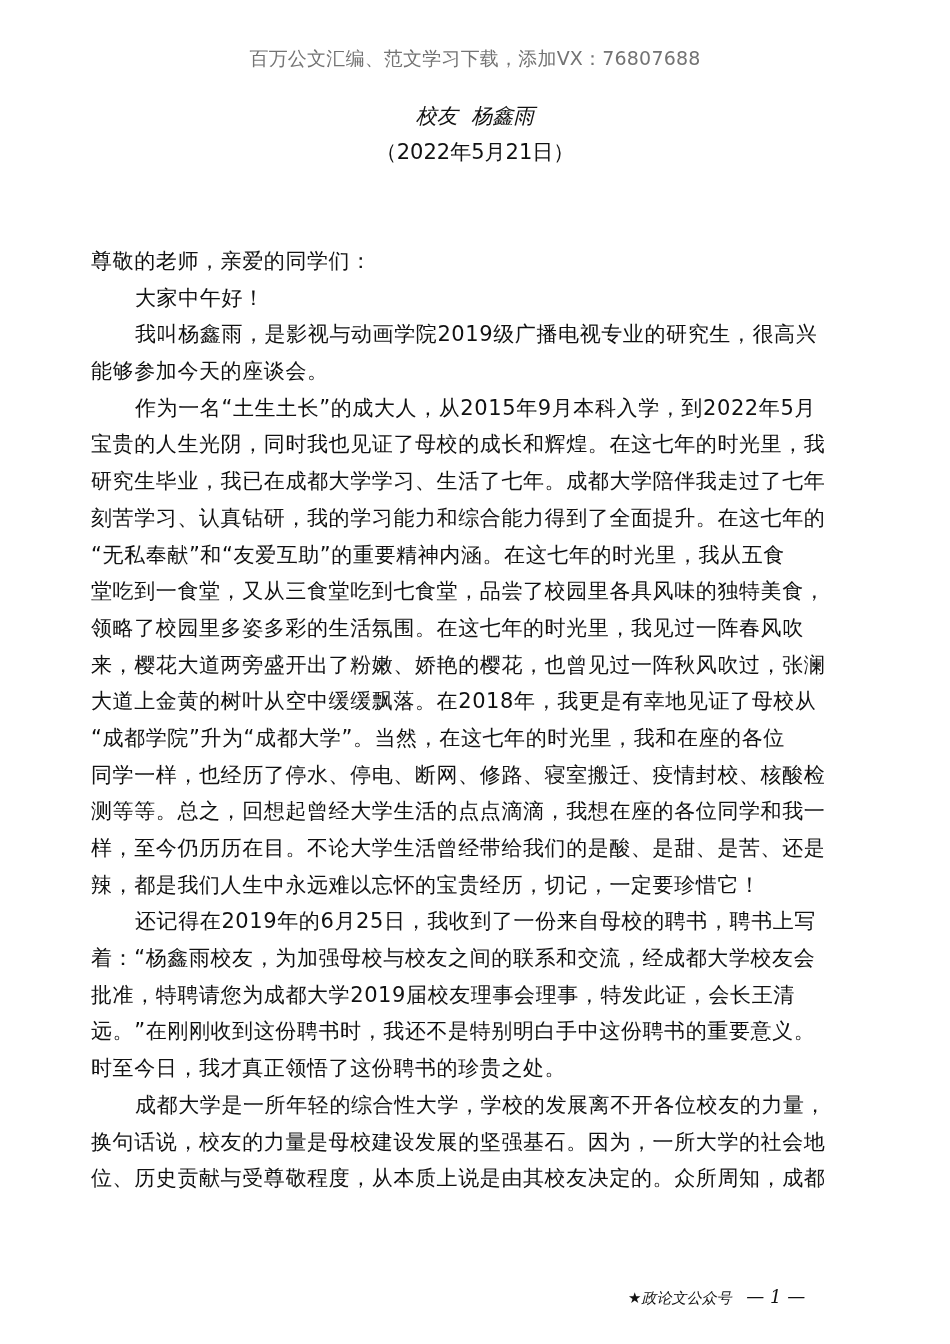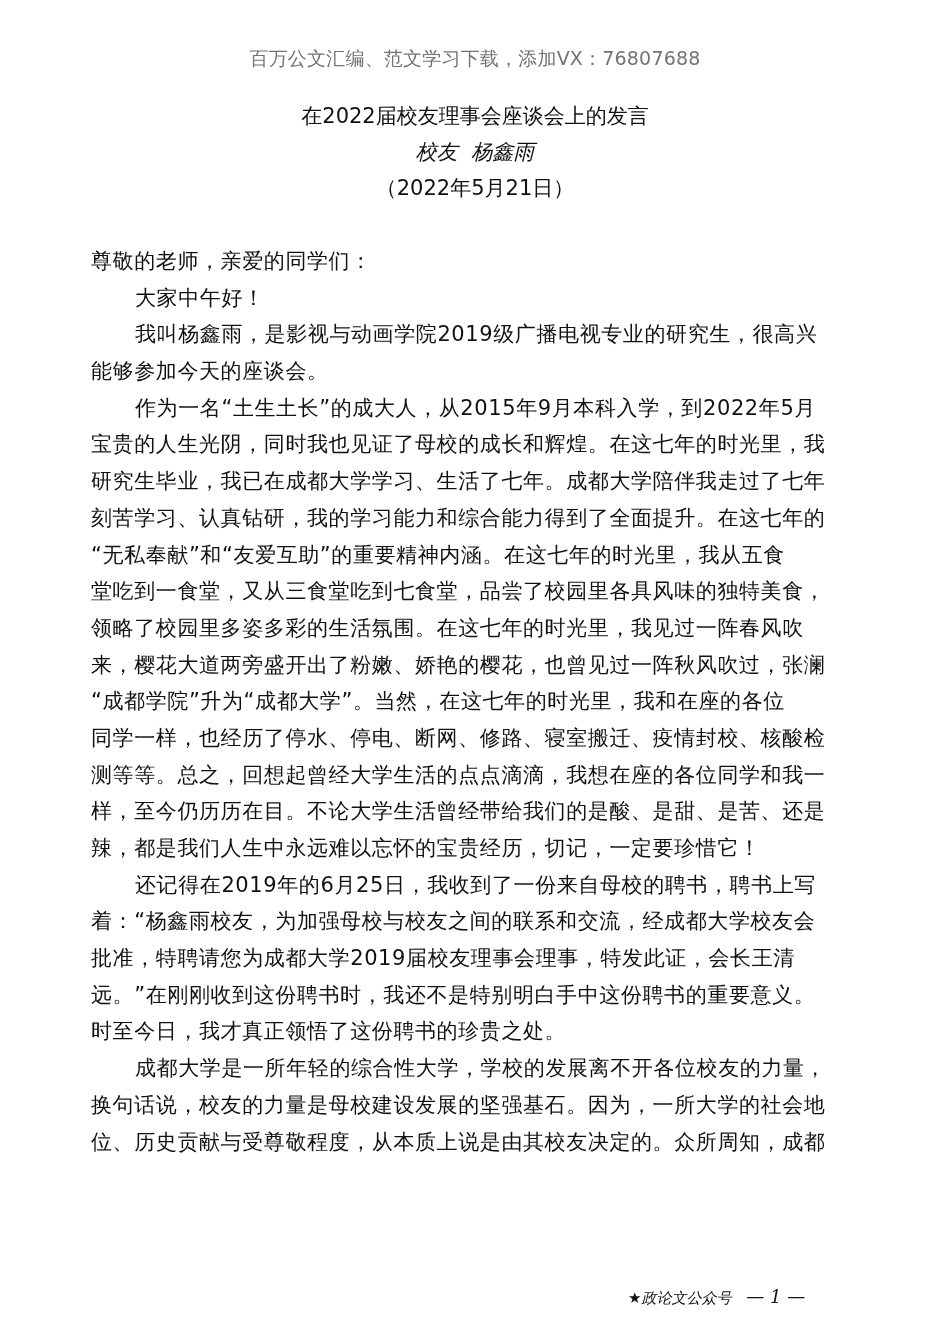--- a/index.html
+++ b/index.html
@@ -16,38 +16,38 @@
   .footer { position:absolute; top:1286px; left:628px; font-size:15px; color:#111;
             font-family:"DejaVu Sans",sans-serif;font-style:italic; }
   .footer .pg { font-family:"DejaVu Serif",serif; font-size:18px; margin-left:10px; }
 </style>
 </head>
 <body>
 
 <div class="watermark">百万公文汇编、范文学习下载，添加VX：76807688</div>
 
 <div class="title-block">
-  <div class="title-line">在2022届校友理事会座谈会上的发言</div>
   <div class="title-line" style="white-space:pre;font-style:italic;">校友  杨鑫雨</div>
   <div class="title-line">（2022年5月21日）</div>
 </div>
 
 <div class="body" id="body">
     <div class="line">尊敬的老师，亲爱的同学们：</div>
     <div class="line indent">大家中午好！</div>
     <div class="line indent">我叫杨鑫雨，是影视与动画学院2019级广播电视专业的研究生，很高兴</div>
     <div class="line">能够参加今天的座谈会。</div>
     <div class="line indent">作为一名“土生土长”的成大人，从2015年9月本科入学，到2022年5月</div>
     <div class="line">宝贵的人生光阴，同时我也见证了母校的成长和辉煌。在这七年的时光里，我</div>
     <div class="line">研究生毕业，我已在成都大学学习、生活了七年。成都大学陪伴我走过了七年</div>
     <div class="line">刻苦学习、认真钻研，我的学习能力和综合能力得到了全面提升。在这七年的</div>
     <div class="line">“无私奉献”和“友爱互助”的重要精神内涵。在这七年的时光里，我从五食</div>
     <div class="line">堂吃到一食堂，又从三食堂吃到七食堂，品尝了校园里各具风味的独特美食，</div>
     <div class="line">领略了校园里多姿多彩的生活氛围。在这七年的时光里，我见过一阵春风吹</div>
     <div class="line">来，樱花大道两旁盛开出了粉嫩、娇艳的樱花，也曾见过一阵秋风吹过，张澜</div>
+    <div class="line">大道上金黄的树叶从空中缓缓飘落。在2018年，我更是有幸地见证了母校从</div>
     <div class="line">“成都学院”升为“成都大学”。当然，在这七年的时光里，我和在座的各位</div>
     <div class="line">同学一样，也经历了停水、停电、断网、修路、寝室搬迁、疫情封校、核酸检</div>
     <div class="line">测等等。总之，回想起曾经大学生活的点点滴滴，我想在座的各位同学和我一</div>
     <div class="line">样，至今仍历历在目。不论大学生活曾经带给我们的是酸、是甜、是苦、还是</div>
     <div class="line">辣，都是我们人生中永远难以忘怀的宝贵经历，切记，一定要珍惜它！</div>
     <div class="line indent">还记得在2019年的6月25日，我收到了一份来自母校的聘书，聘书上写</div>
     <div class="line">着：“杨鑫雨校友，为加强母校与校友之间的联系和交流，经成都大学校友会</div>
     <div class="line">批准，特聘请您为成都大学2019届校友理事会理事，特发此证，会长王清</div>
     <div class="line">远。”在刚刚收到这份聘书时，我还不是特别明白手中这份聘书的重要意义。</div>
     <div class="line">时至今日，我才真正领悟了这份聘书的珍贵之处。</div>

